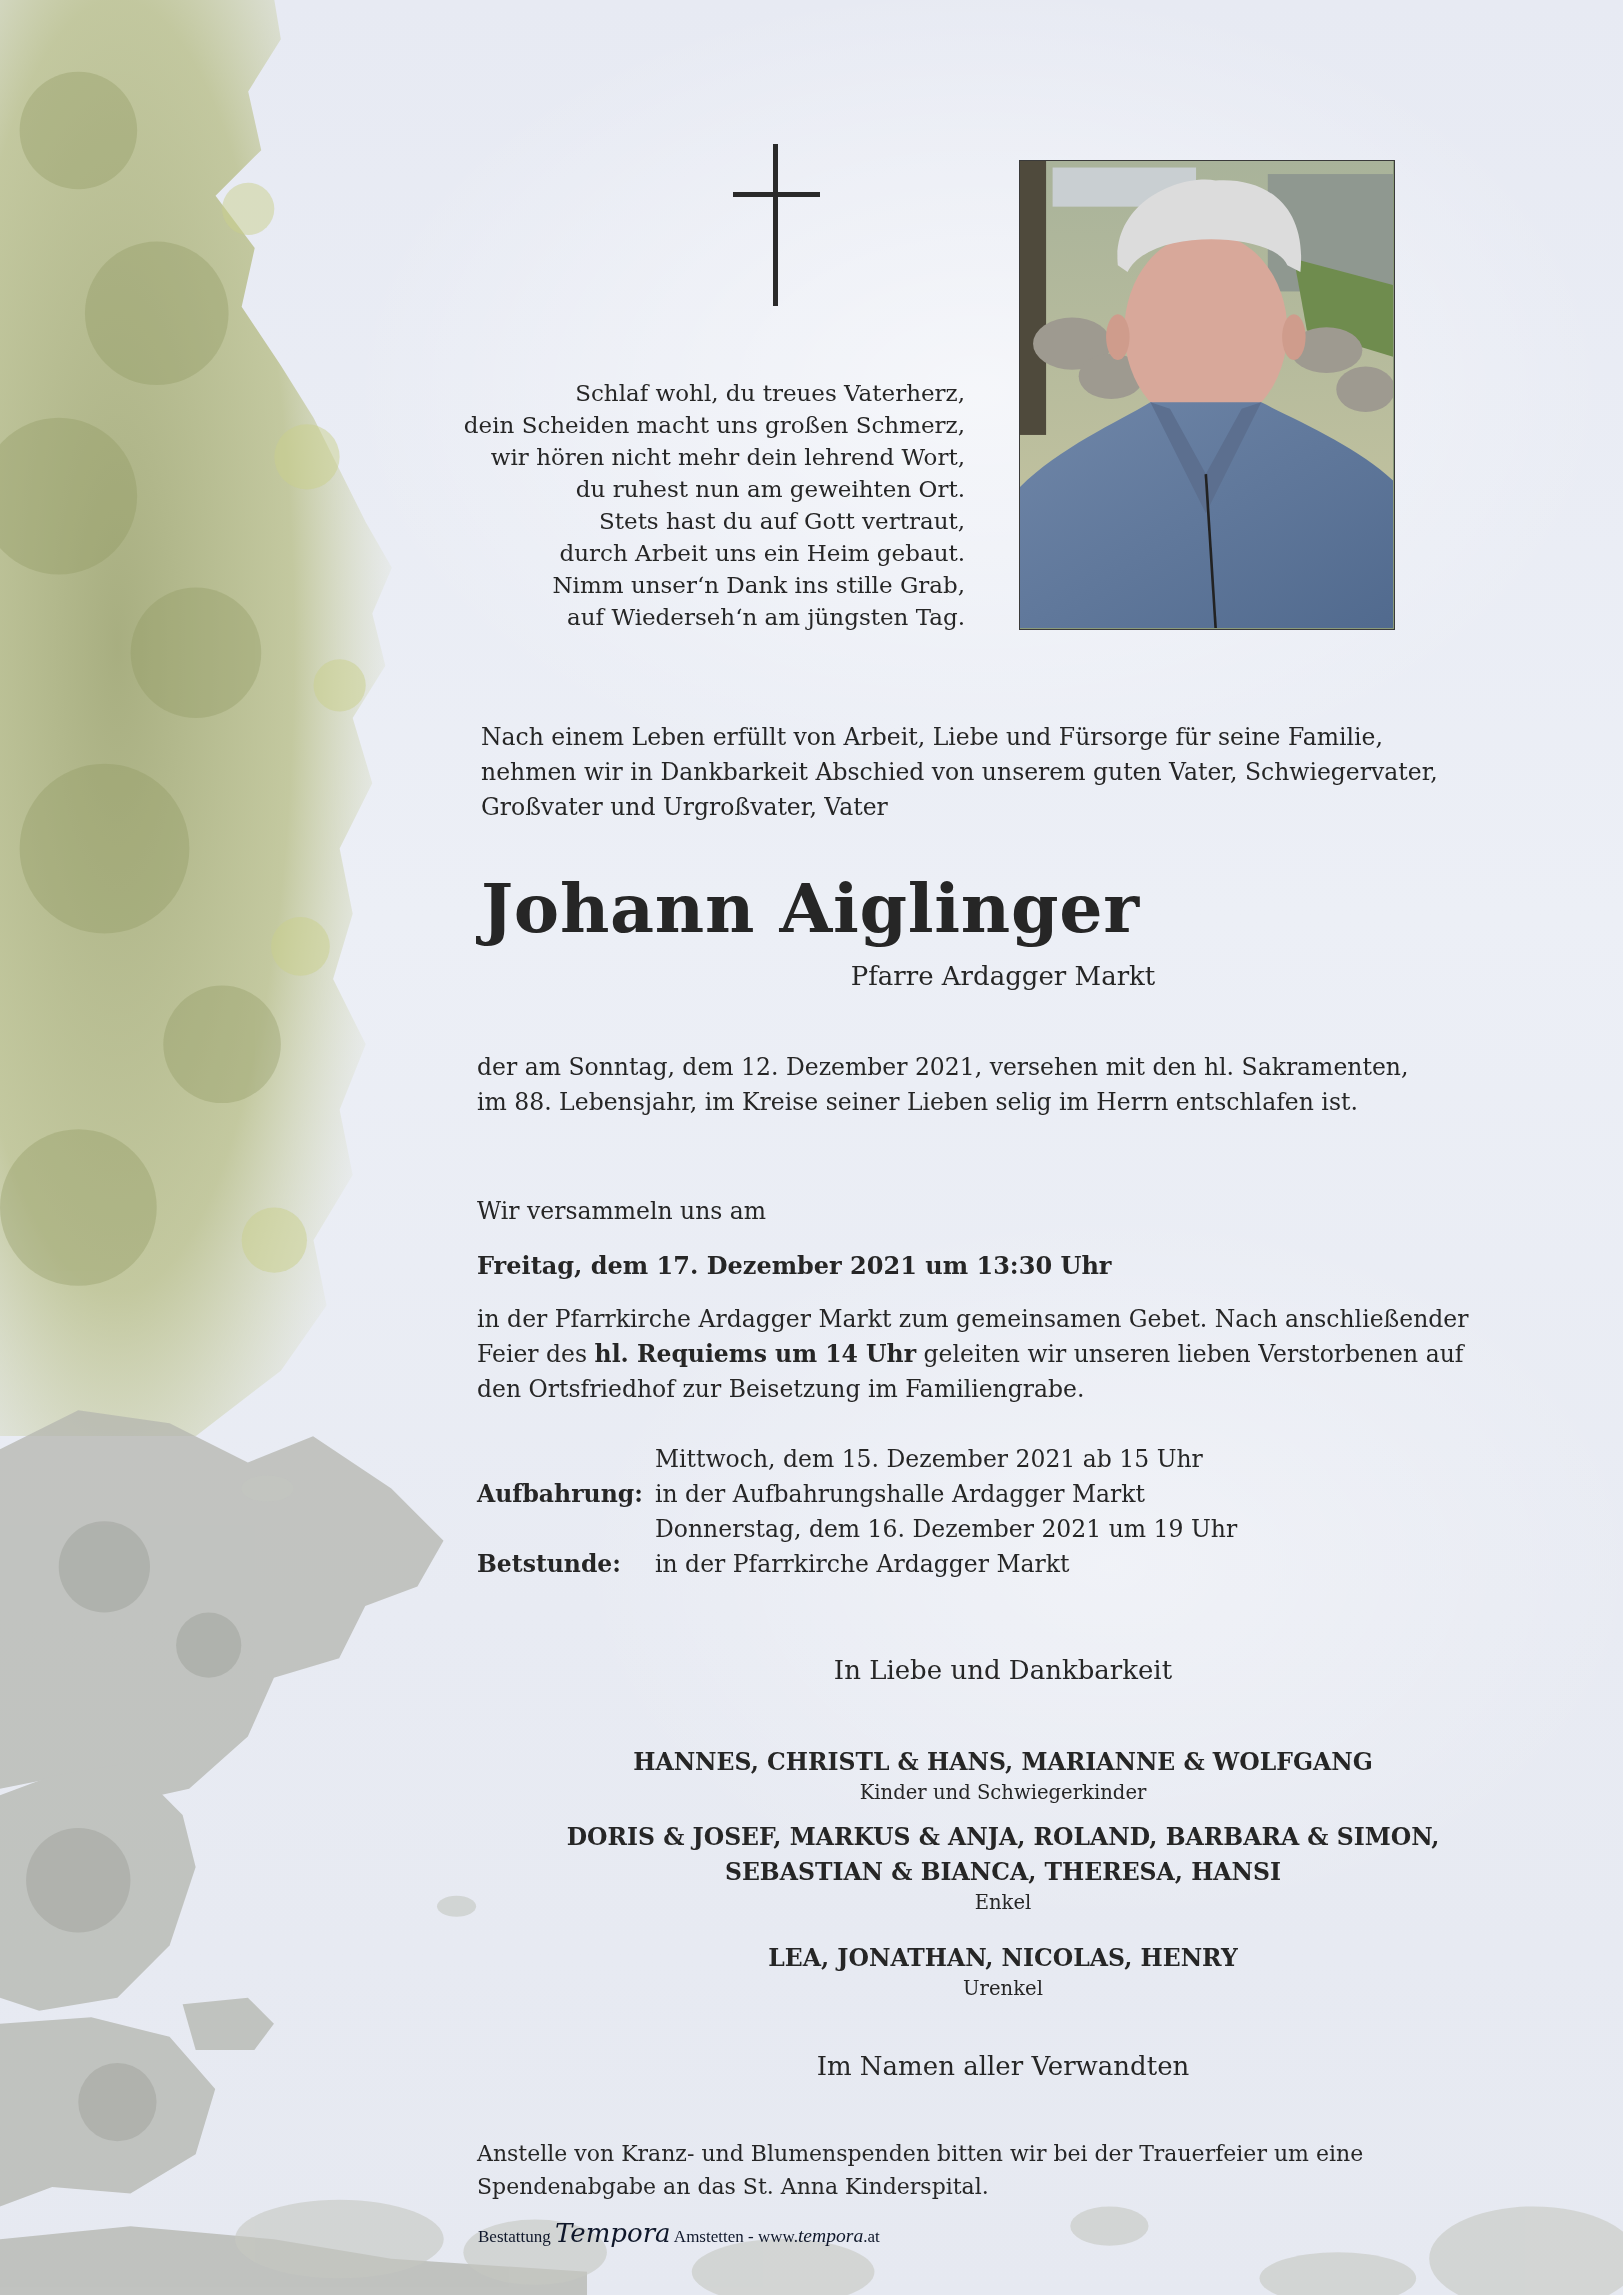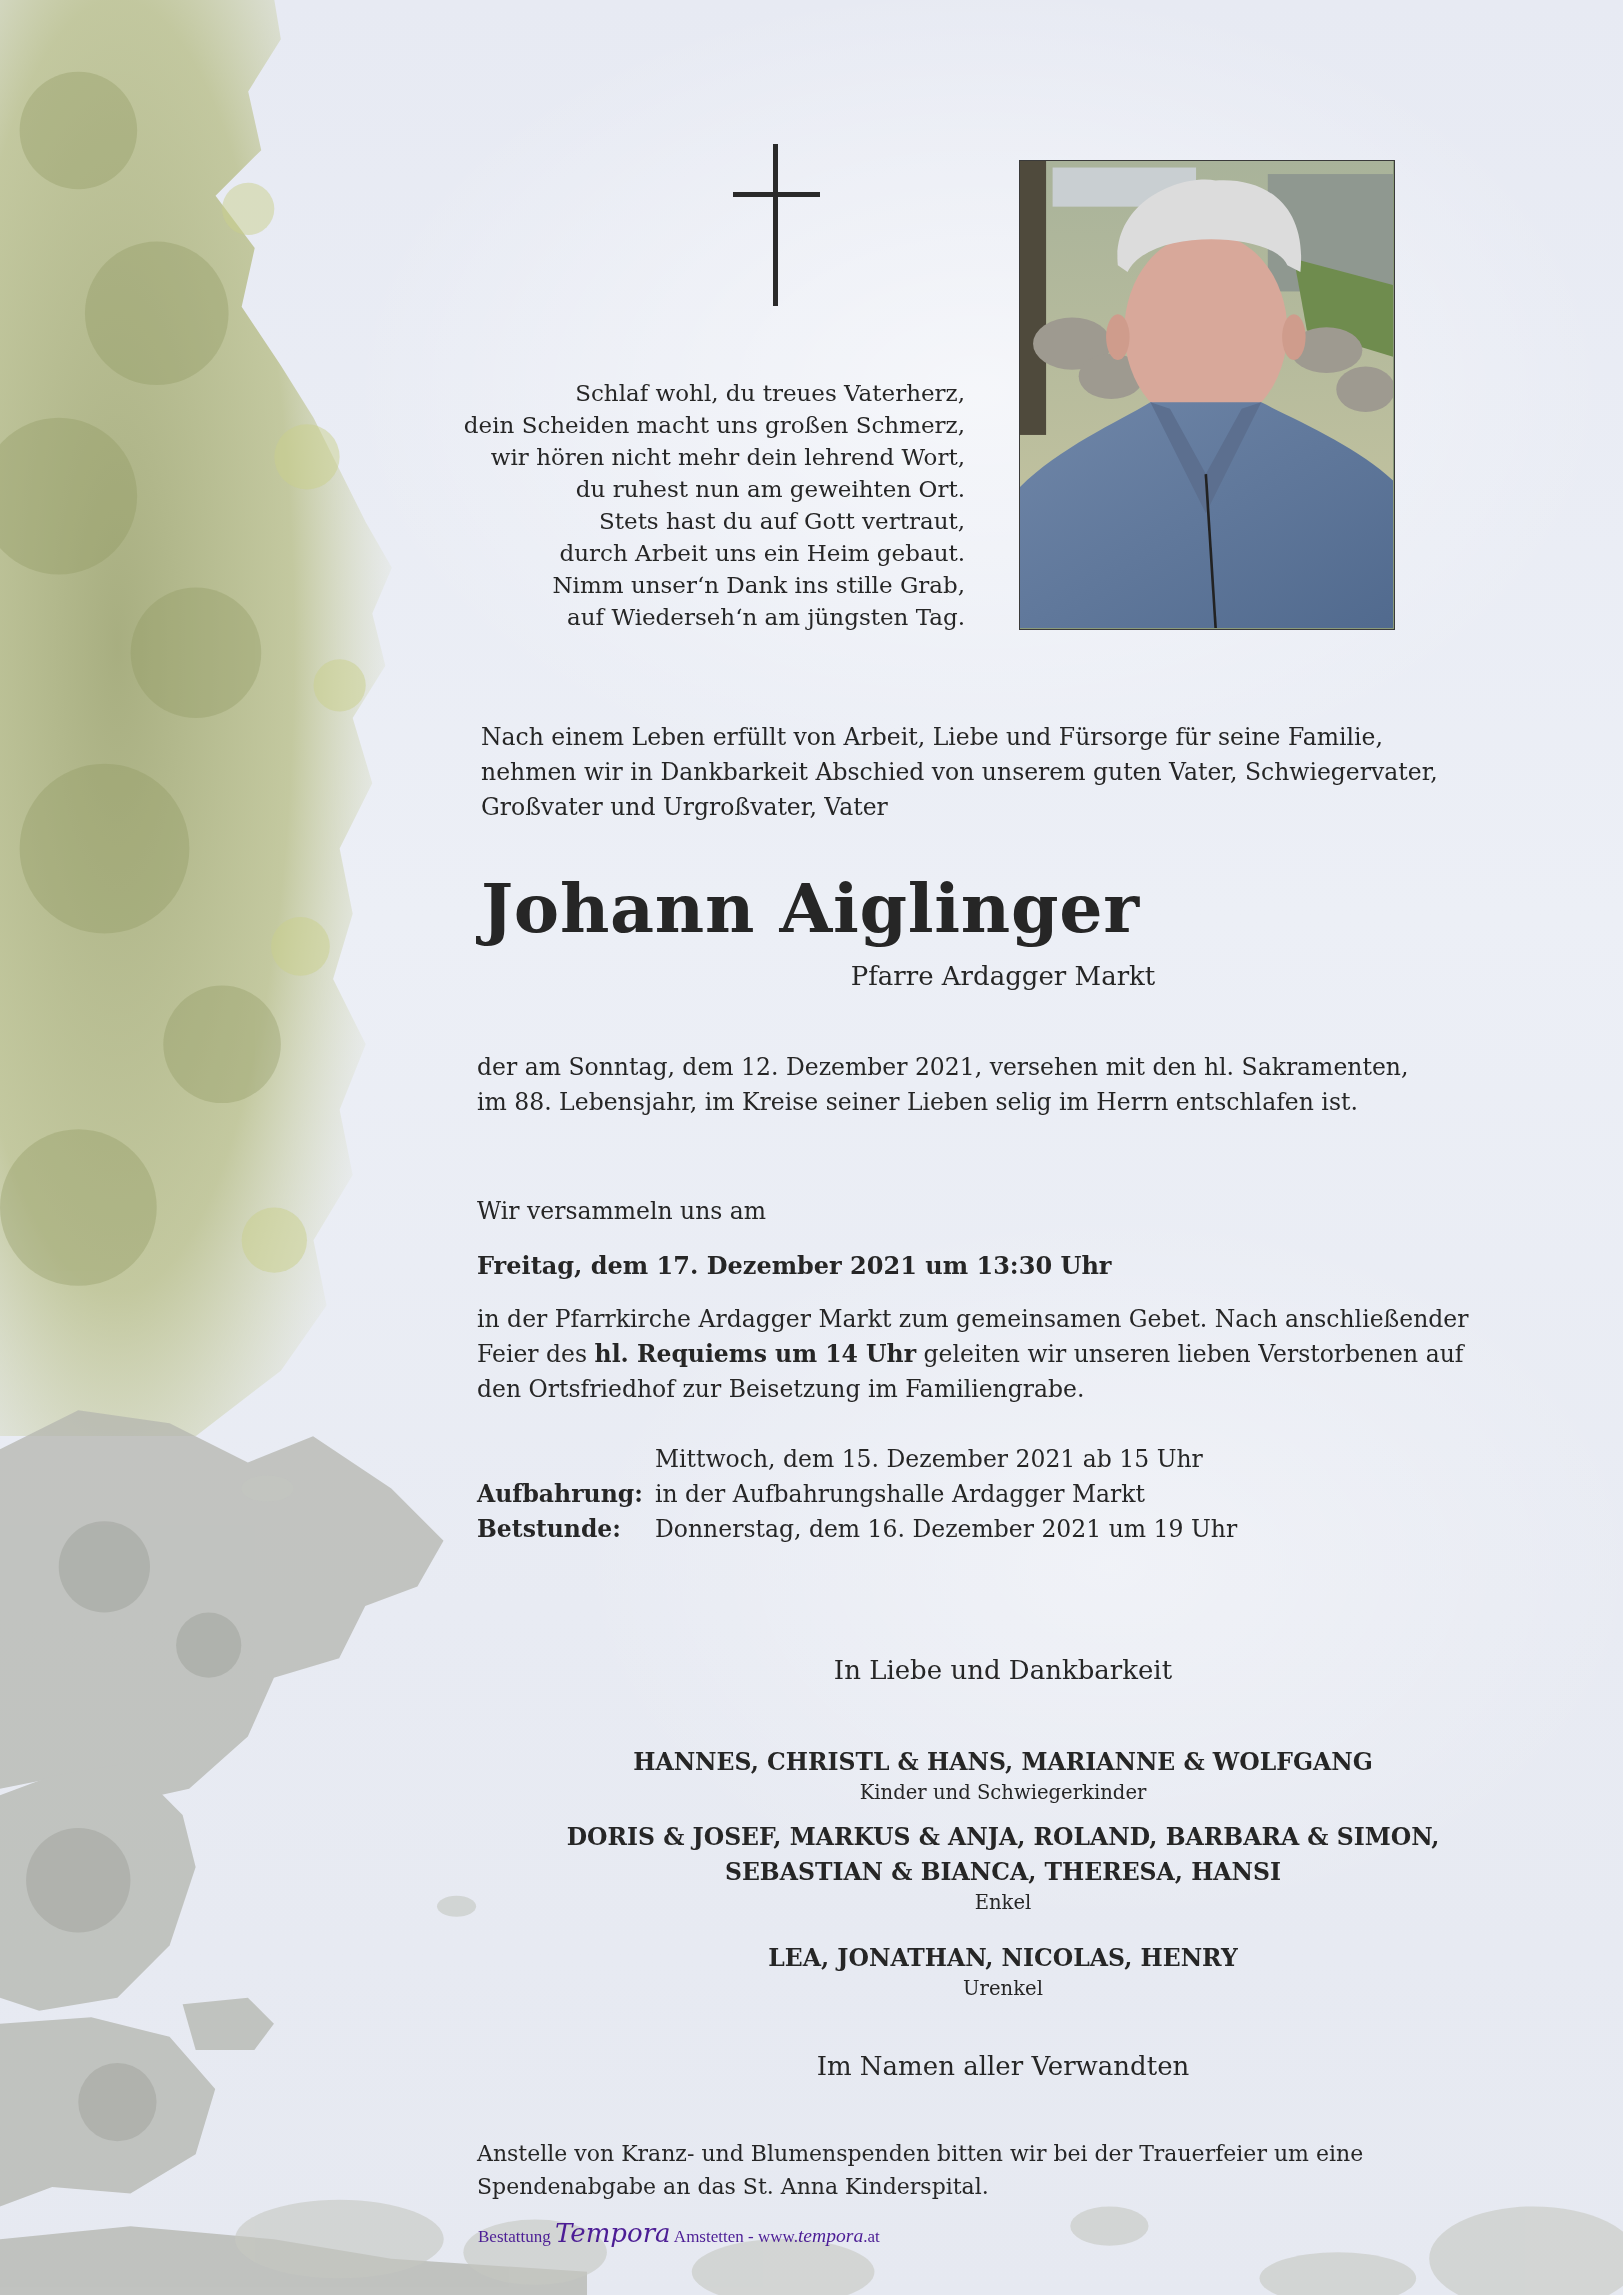--- a/index.html
+++ b/index.html
@@ -215,21 +215,21 @@
     line-height: 33px;
   }
   .donation div { white-space: nowrap; }
   .footer {
     position: absolute;
     left: 478px;
     top: 2222px;
     font-size: 17px;
     line-height: 23.5px;
     white-space: nowrap;
-    color: #4c1d95;
+    color: #0f172a;
     font-family: "Liberation Serif", "DejaVu Serif", serif;
   }
   .footer .script {
     font-style: italic;
     font-size: 26px;
     font-family: "DejaVu Serif", "Liberation Serif", serif;
   }
   .footer .script-sm {
     font-style: italic;
     font-size: 19.6px;
@@ -375,20 +375,21 @@
     <div class="sched-label">Aufbahrung:</div>
     <div>
       <div>Mittwoch, dem 15. Dezember 2021 ab 15 Uhr</div>
       <div>in der Aufbahrungshalle Ardagger Markt</div>
     </div>
   </div>
   <div class="sched-row">
     <div class="sched-label">Betstunde:</div>
     <div>
       <div>Donnerstag, dem 16. Dezember 2021 um 19 Uhr</div>
+      <div>in der Pfarrkirche Ardagger Markt</div>
     </div>
   </div>
 </div>
 
 <div class="thanks">In Liebe und Dankbarkeit</div>
 
 <div class="family">
   <div class="fam-group">
     <div class="fam-names">HANNES, CHRISTL &amp; HANS, MARIANNE &amp; WOLFGANG</div>
     <div class="fam-role">Kinder und Schwiegerkinder</div>

